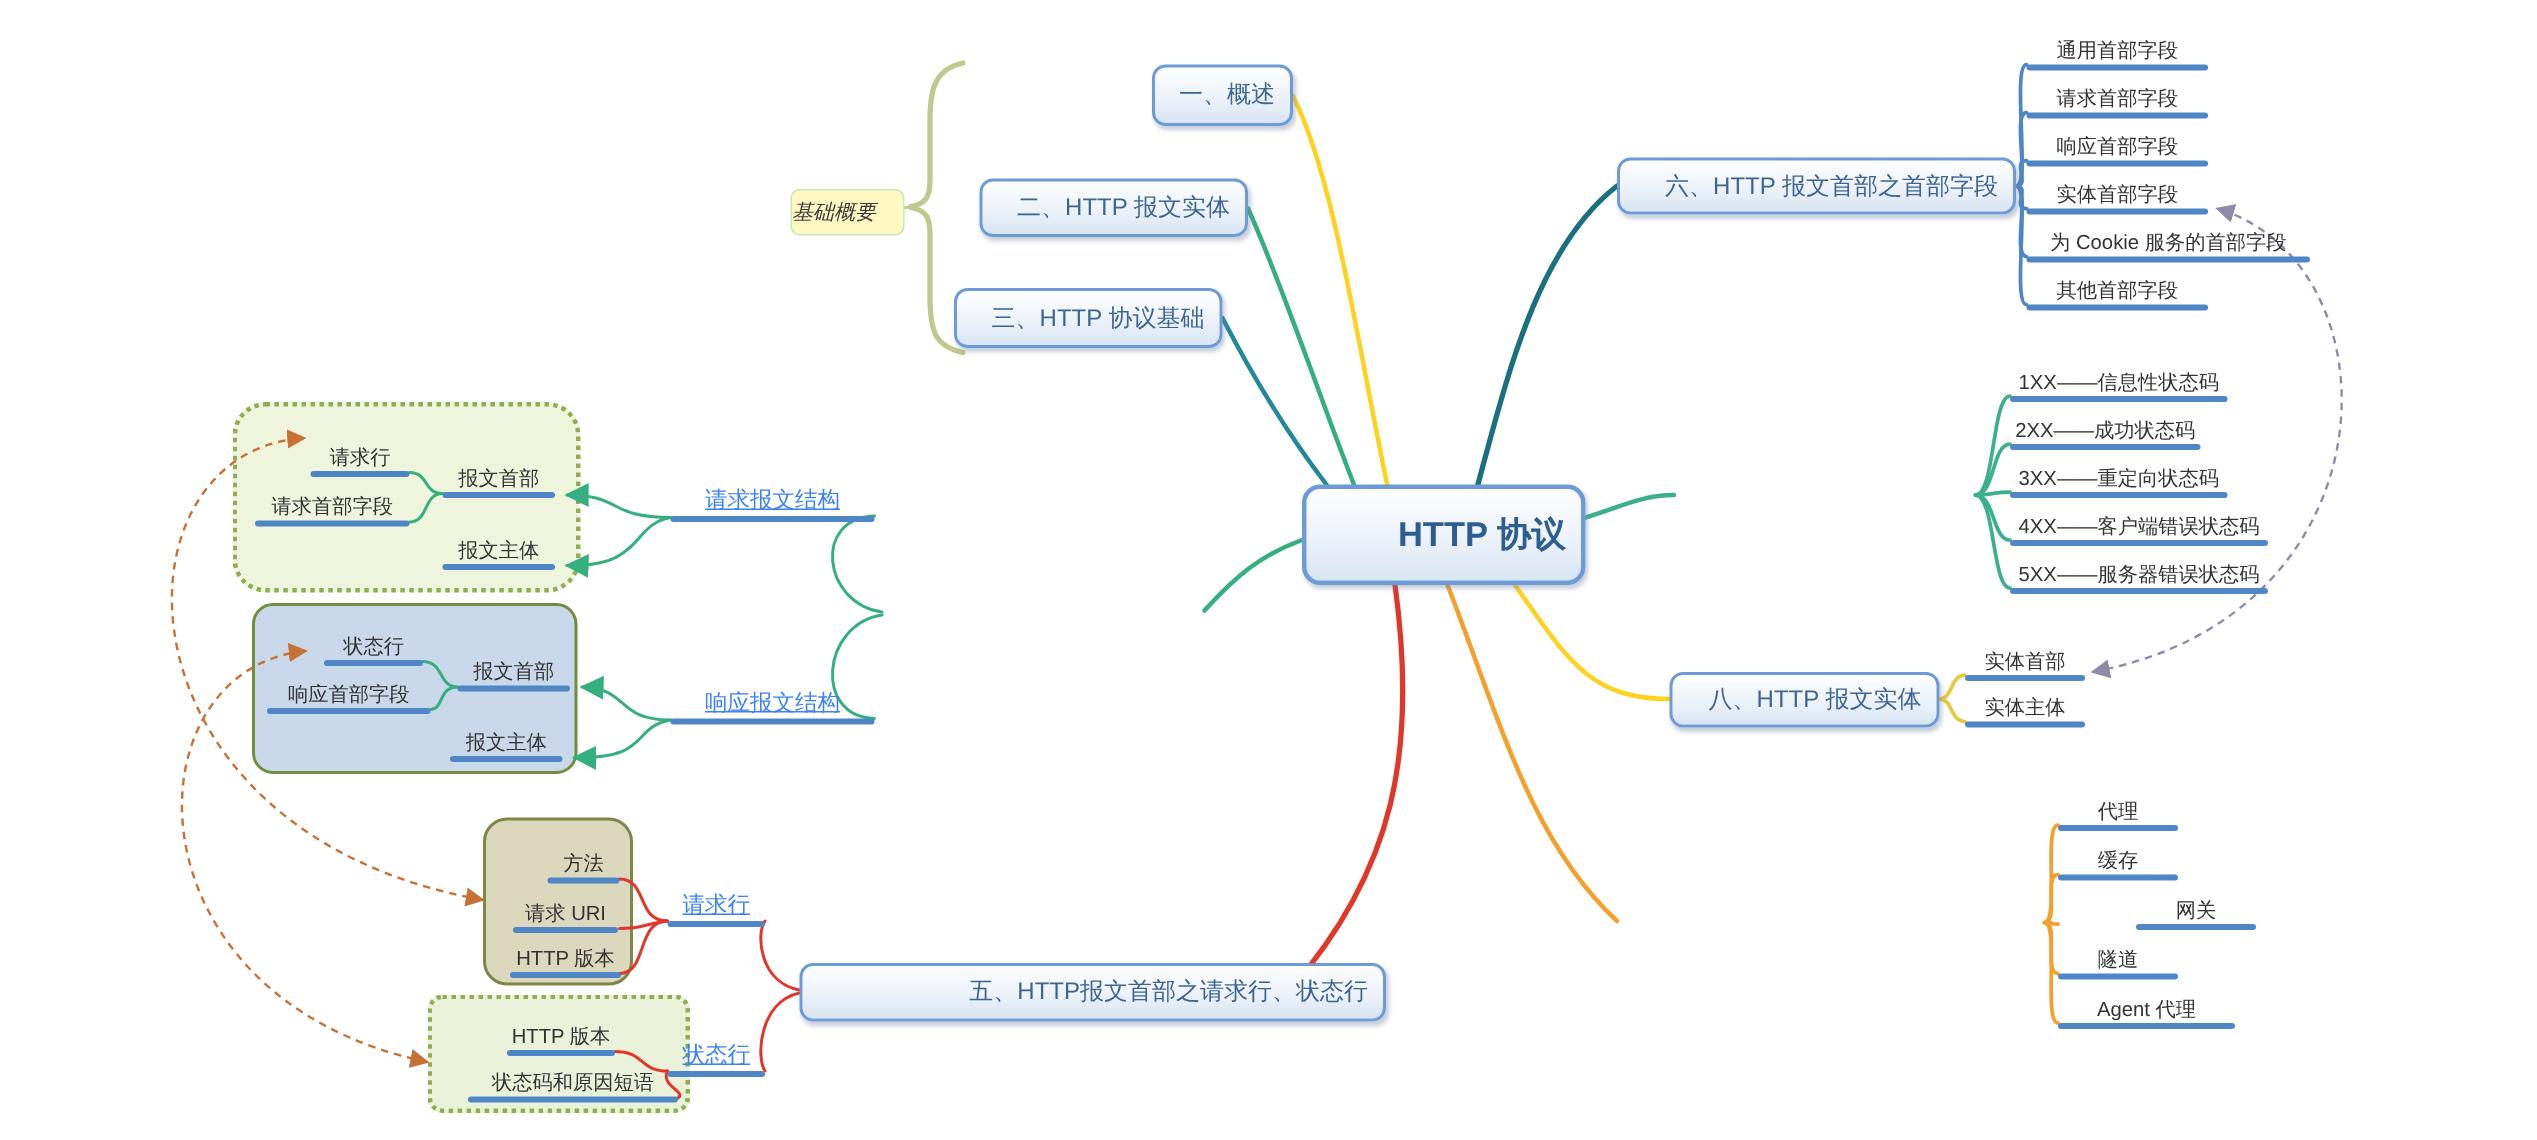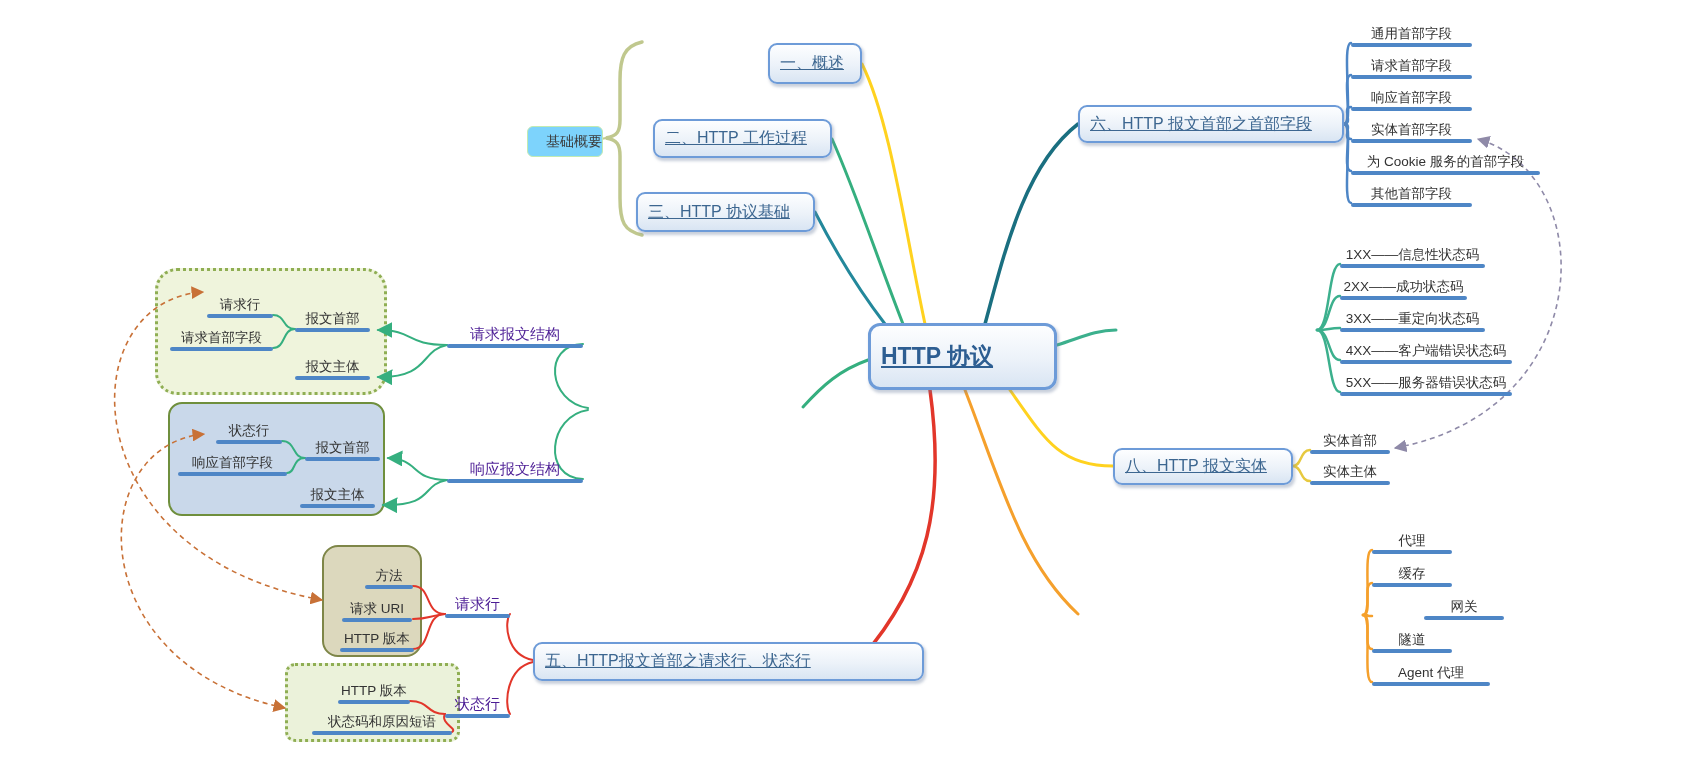--- a/index.html
+++ b/index.html
@@ -3,44 +3,43 @@
 <meta charset="utf-8">
 <style>
   html,body{margin:0;padding:0;background:#ffffff;}
   .stage{
     position:relative;width:1691px;height:760px;background:#ffffff;overflow:hidden;
     font-family:"Liberation Sans","DejaVu Sans",sans-serif;
   }
   svg.wires{position:absolute;left:0;top:0;z-index:2;}
   
   .node{
-    position:absolute;z-index:4;display:flex;align-items:center;justify-content:flex-start;
+    position:absolute;z-index:4;display:flex;align-items:center;justify-content:flex-end;
     border:2px solid #6d9bd8;border-radius:9px;box-sizing:border-box;padding:0 10px;
     background:linear-gradient(180deg,#fdfeff 0%,#ecf2f9 55%,#d9e5f3 100%);
     color:#3c6690;font-size:16px;white-space:nowrap;
     box-shadow:1.5px 2.5px 3px rgba(110,130,160,.38);
-    text-decoration:underline;
   }
   .node-root{font-size:23px;font-weight:bold;border-width:3px;border-radius:12px;color:#2d5e92;}
   
   .leaf{position:absolute;z-index:4;display:flex;flex-direction:column;align-items:center;justify-content:space-between;}
   .leaf-text{font-size:13.5px;color:#333;line-height:19px;white-space:nowrap;}
   .leaf-line{height:3.5px;width:100%;background:#4e86c6;border-radius:2px;}
-  .leaf-lg .leaf-text{font-size:15px;color:#4c1d95;line-height:20px;}
+  .leaf-lg .leaf-text{font-size:15px;color:#3b82f6;line-height:20px;text-decoration:underline;}
   
   .boundary{position:absolute;z-index:1;box-sizing:border-box;}
   .b-req{background:#eff4dc;border:3px dotted #8fae53;border-radius:22px;}
   .b-resp{background:#c9d8ea;border:2px solid #6f8f3d;border-radius:14px;}
   .b-reqline{background:#dcd8bd;border:2.5px solid #7e8648;border-radius:16px;}
   .b-statline{background:#ebf2da;border:3px dotted #8fae53;border-radius:10px;}
   
   .callout{
-    position:absolute;z-index:4;display:flex;align-items:center;justify-content:flex-end;
-    background:#7dd3fc;border:1px solid #c2eab1;border-radius:6px;
-    font-size:14px;color:#3b3b3b;white-space:nowrap;
+    position:absolute;z-index:4;display:flex;align-items:center;justify-content:flex-start;
+    background:#fef9c3;border:1px solid #c2eab1;border-radius:6px;
+    font-style:italic;font-size:14px;color:#3b3b3b;white-space:nowrap;
   }
 </style>
 </head>
 <body>
 
 <div class="stage">
 
   <div class="boundary b-req" style="left:155px;top:268px;width:232px;height:127px"></div>
   <div class="boundary b-resp" style="left:168px;top:402px;width:217px;height:114px"></div>
   <div class="boundary b-reqline" style="left:322px;top:545px;width:100px;height:112px"></div>
@@ -137,21 +136,21 @@
   </svg>
 
   <div class="node node-root" style="left:868px;top:323px;width:189px;height:67px">
     <span>HTTP 协议</span>
   </div>
 
   <div class="node" style="left:768px;top:43px;width:94px;height:41px">
     <span>一、概述</span>
   </div>
   <div class="node" style="left:653px;top:119px;width:179px;height:39px">
-    <span>二、HTTP 工作过程</span>
+    <span>二、HTTP 报文实体</span>
   </div>
   <div class="node" style="left:636px;top:192px;width:179px;height:40px">
     <span>三、HTTP 协议基础</span>
   </div>
   <div class="node" style="left:533px;top:642px;width:391px;height:39px">
     <span>五、HTTP报文首部之请求行、状态行</span>
   </div>
   <div class="node" style="left:1078px;top:105px;width:266px;height:38px">
     <span>六、HTTP 报文首部之首部字段</span>
   </div>

